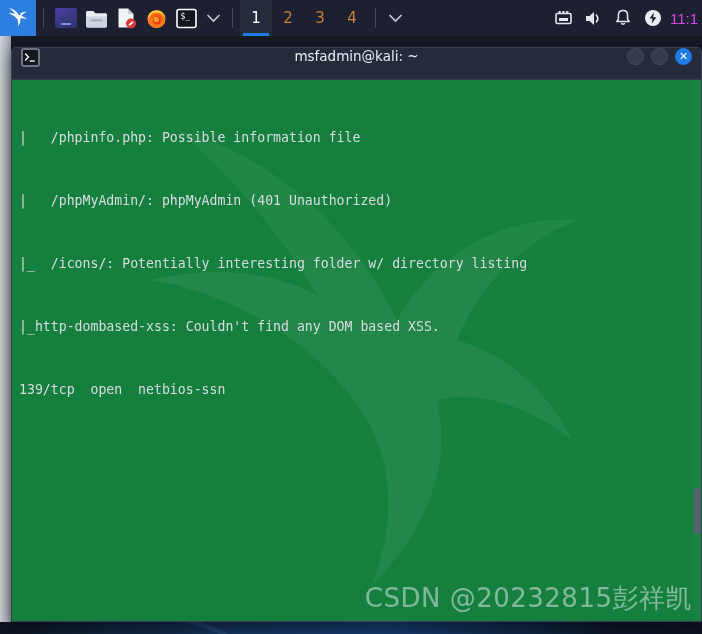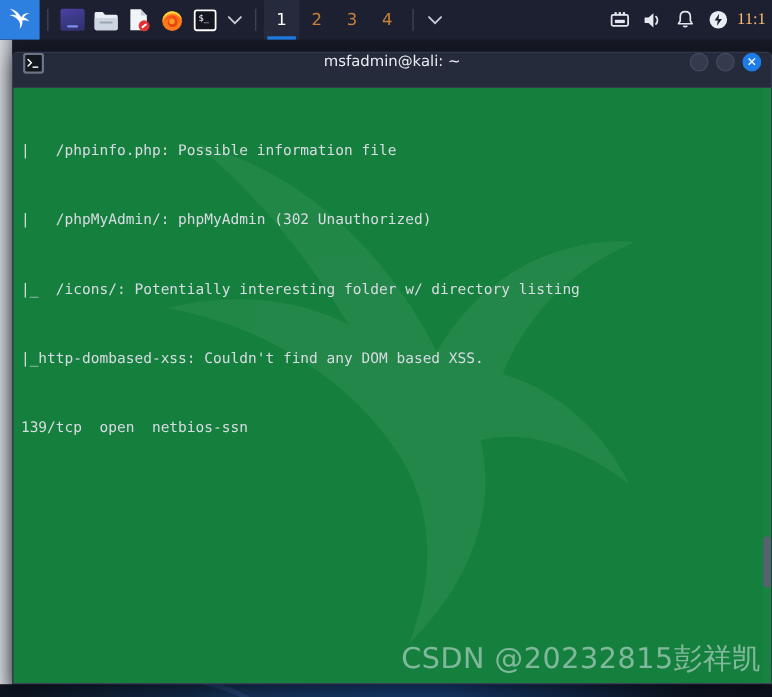--- a/index.html
+++ b/index.html
@@ -113,23 +113,23 @@
     display:flex; align-items:center; justify-content:center;
     color:#c6cad6;
   }
 
   .tray-ic {
     width:30px; height:36px;
     display:flex; align-items:center; justify-content:center;
     color:#e4e7ee;
   }
   .clock {
-    color:#fdba74;
+    color:#d946ef;
     font-size:15px;
-    font-family:Liberation Serif, serif;
+    font-family:Liberation Sans, sans-serif;
     padding-left:2px;
     white-space:nowrap;
     overflow:hidden;
     width:34px;
   }
 
   
   .term-win {
     position:absolute;
     left:11px; top:47px;
@@ -368,21 +368,21 @@
       <svg class="tw-dragon" viewBox="0 0 520 500">
         <path d="M70 40 C180 70 250 150 290 230 C330 160 400 125 470 130
                  C410 155 370 200 350 250 C400 265 440 300 465 350
                  C420 315 370 300 330 310 C345 375 320 440 265 495
                  C290 430 285 375 260 330 C215 255 130 205 45 190
                  C110 175 165 182 210 205 C170 140 125 85 70 40 Z" fill="#ffffff"></path>
       </svg>
 
       <div class="term-text">
         <span class="ln">|   /phpinfo.php: Possible information file</span>
-        <span class="ln">|   /phpMyAdmin/: phpMyAdmin (302 Unauthorized)</span>
+        <span class="ln">|   /phpMyAdmin/: phpMyAdmin (401 Unauthorized)</span>
         <span class="ln">|_  /icons/: Potentially interesting folder w/ directory listing</span>
         <span class="ln">|_http-dombased-xss: Couldn't find any DOM based XSS.</span>
         <span class="ln">139/tcp  open  netbios-ssn</span>
         
         
         
         
         
         
         

